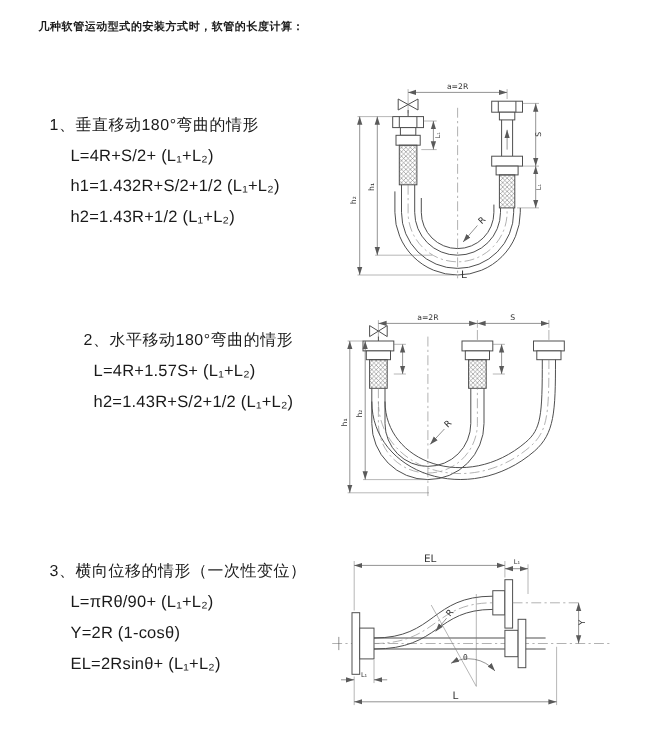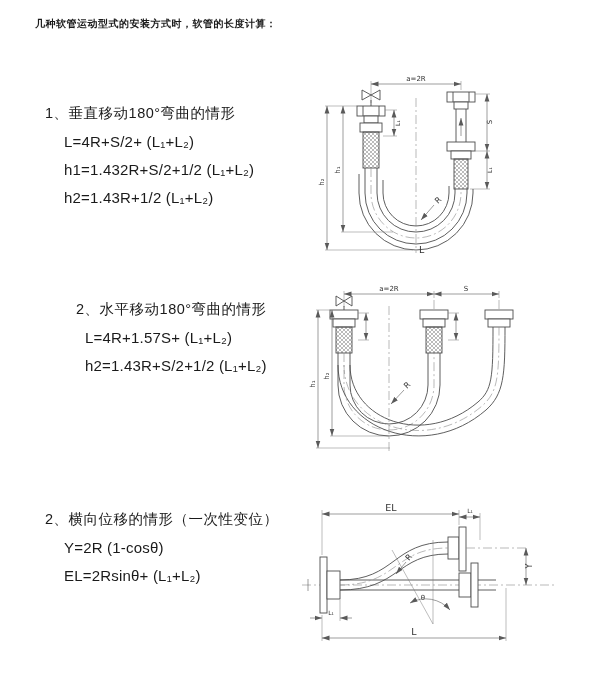--- a/index.html
+++ b/index.html
@@ -31,22 +31,23 @@
   <div>h1=1.432R+S/2+1/2 (L₁+L₂)</div>
   <div>h2=1.43R+1/2 (L₁+L₂)</div>
 </div>
 
 <div class="abs heading h2">2、水平移动180°弯曲的情形</div>
 <div class="abs formulas f2">
   <div>L=4R+1.57S+ (L₁+L₂)</div>
   <div>h2=1.43R+S/2+1/2 (L₁+L₂)</div>
 </div>
 
-<div class="abs heading h3">2、横向位移的情形（一次性变位）</div>
+<div class="abs heading h3">3、横向位移的情形（一次性变位）</div>
 <div class="abs formulas f3">
+  <div>L=πRθ/90+ (L₁+L₂)</div>
   <div>Y=2R (1-cosθ)</div>
   <div>EL=2Rsinθ+ (L₁+L₂)</div>
 </div>
 
 <svg style="left:313px;top:70px;" width="210" height="185" viewBox="0 0 210 185">
   <defs>
     <marker id="ae1" markerWidth="9" markerHeight="6" refX="7.5" refY="3" orient="auto" markerUnits="userSpaceOnUse">
       <path d="M0,0.6 L7.5,3 L0,5.4 z" fill="#5a5a5a"></path>
     </marker>
     <marker id="as1" markerWidth="9" markerHeight="6" refX="7.5" refY="3" orient="auto-start-reverse" markerUnits="userSpaceOnUse">

